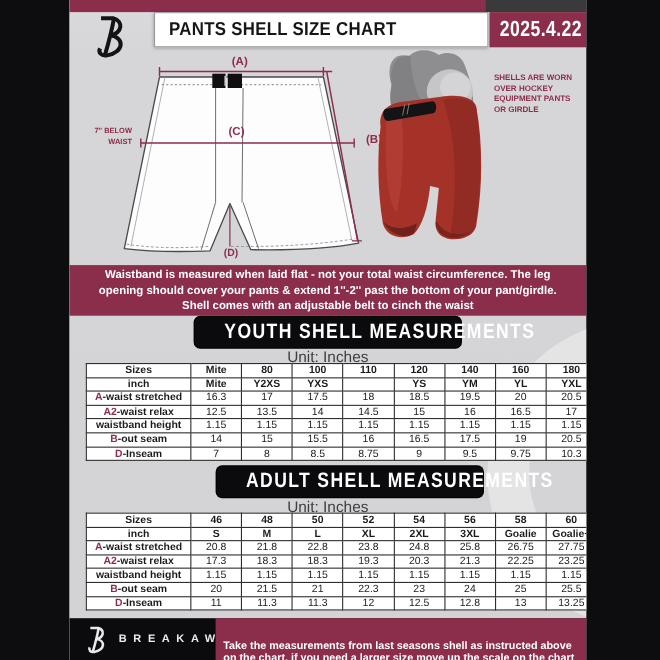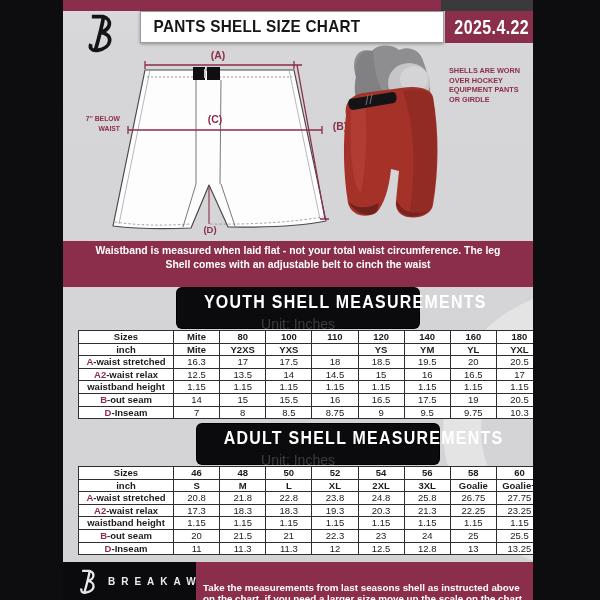--- a/index.html
+++ b/index.html
@@ -35,21 +35,21 @@
     display:inline-block;transform:scaleX(.8);font-size:20px;font-weight:bold;
     color:#fff;line-height:32px;letter-spacing:.5px;
   }
   .diagram{position:absolute;left:0;top:43px;width:470px;height:198px;}
   .notice{
     position:absolute;left:0;top:241px;width:470px;height:46px;
     background:var(--maroon,#8b2e4b);color:#fff;text-align:center;
     font-size:10.4px;font-weight:bold;line-height:14px;padding-top:3px;box-sizing:border-box;
   }
   .banner{
-    position:absolute;left:114px;width:242px;height:40px;background:#0b0b0d;
+    position:absolute;left:114px;width:242px;height:28px;background:#0b0b0d;
     border-radius:5px;text-align:center;box-shadow:0 0 0 1px #000;
   }
   .banner span{
     display:inline-block;transform:scaleX(.84);font-size:19px;font-weight:bold;
     letter-spacing:1.5px;color:#fff;line-height:28px;white-space:nowrap;
   }
   .unit{position:absolute;width:470px;text-align:center;font-size:14px;color:#3d3d42;}
   table.size-table{
     position:absolute;left:15px;border-collapse:collapse;table-layout:fixed;
     width:465px;background:#fff;
@@ -142,20 +142,21 @@
     <text class="mlabel" x="386" y="30" font-size="7.3">SHELLS ARE WORN</text>
     <text class="mlabel" x="386" y="39.5" font-size="7.3">OVER HOCKEY</text>
     <text class="mlabel" x="386" y="49" font-size="7.3">EQUIPMENT PANTS</text>
     <text class="mlabel" x="386" y="58.5" font-size="7.3">OR GIRDLE</text>
   </svg>
 
   <div class="wm"></div>
 
   <div class="notice">
     <div>Waistband is measured when laid flat - not your total waist circumference. The leg</div>
+    <div>opening should cover your pants &amp; extend 1''-2'' past the bottom of your pant/girdle.</div>
     <div>Shell comes with an adjustable belt to cinch the waist</div>
   </div>
 
   <div class="banner" style="top:288px;">
     <span>YOUTH SHELL MEASUREMENTS</span>
   </div>
   <div class="unit" style="top:316px;">Unit: Inches</div>
   <table class="size-table" style="top:330px;">
       <tbody>
         <tr>

